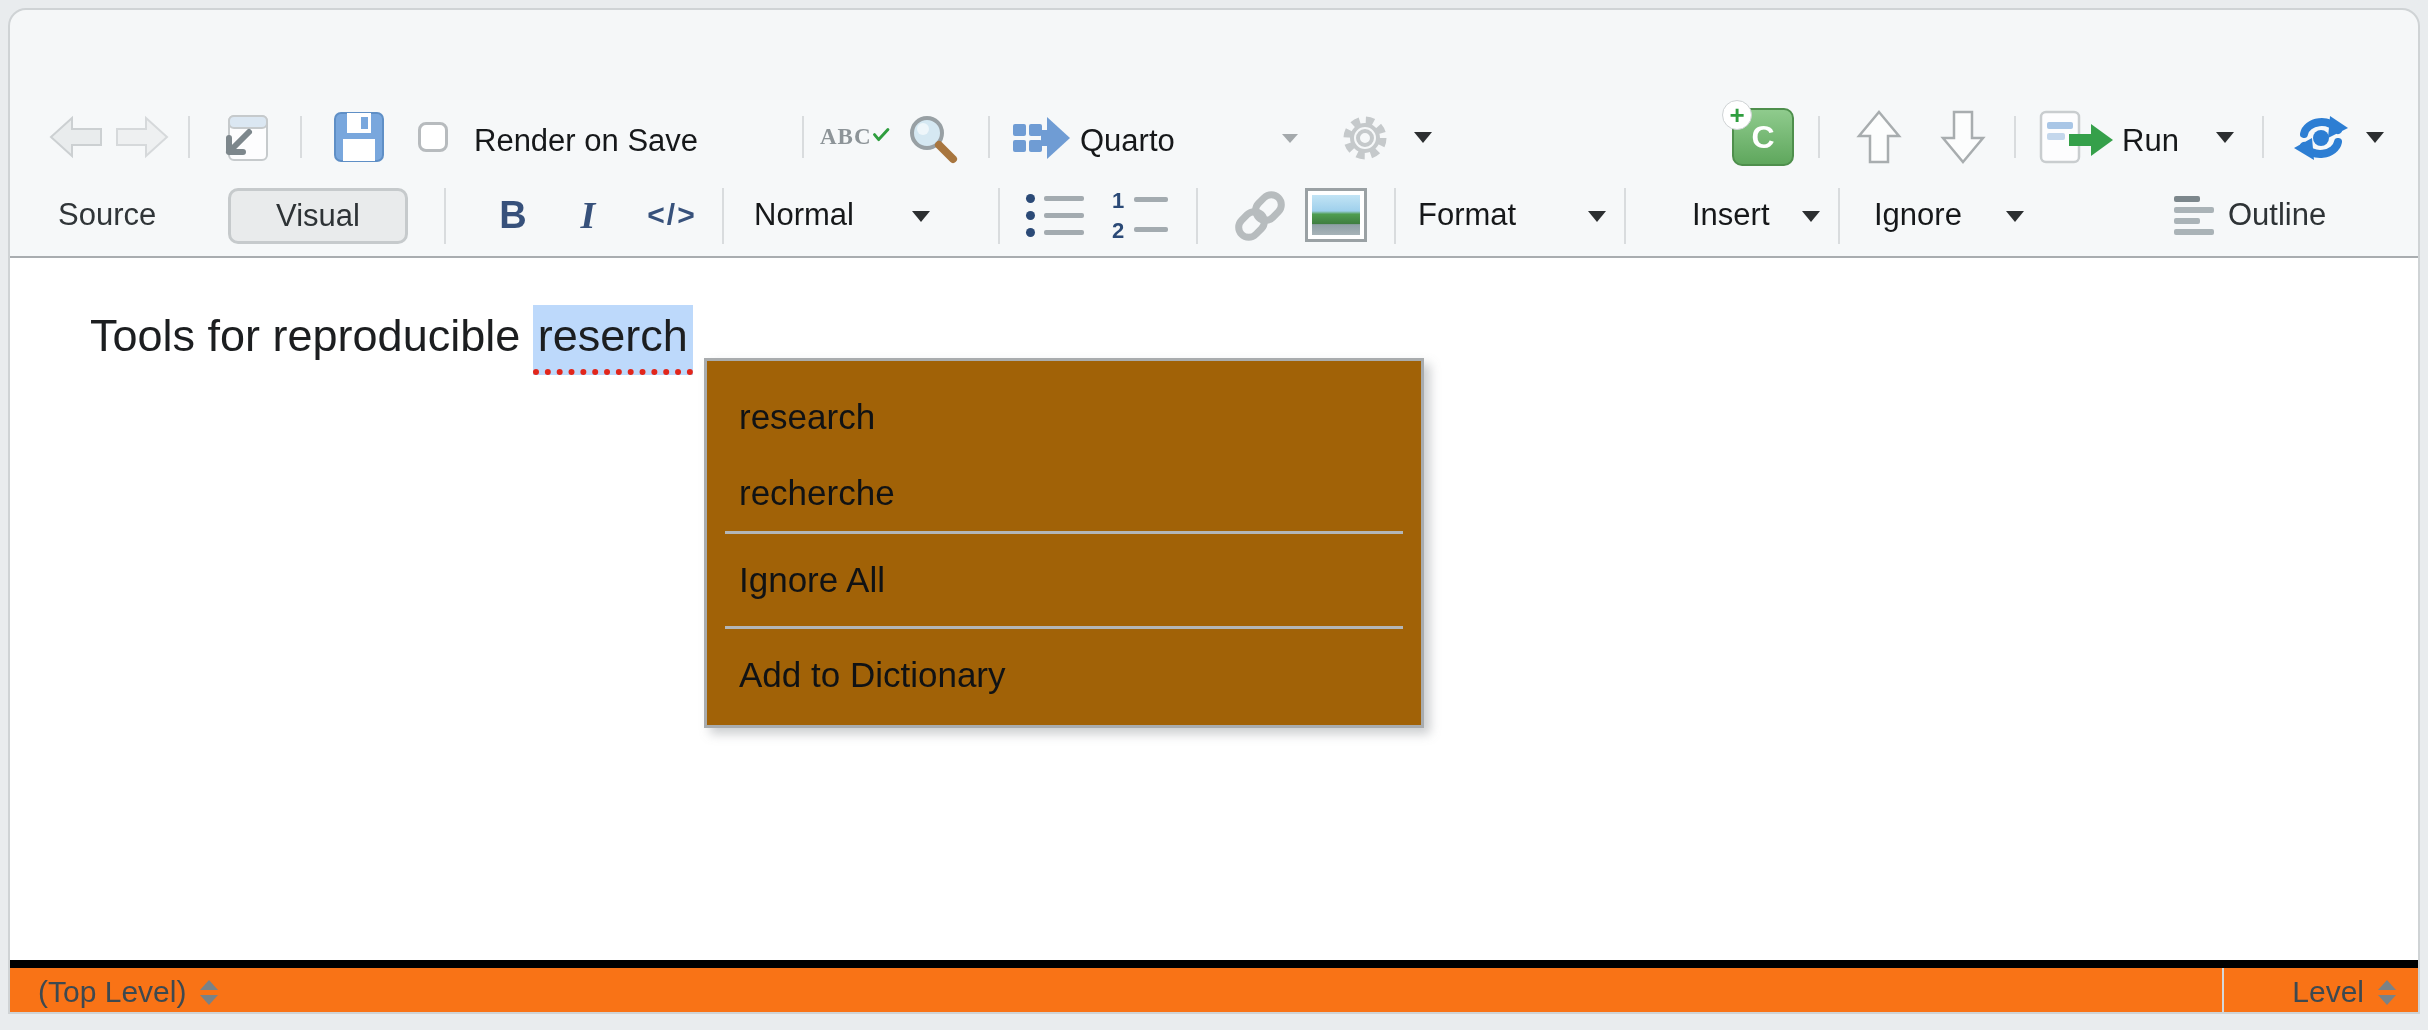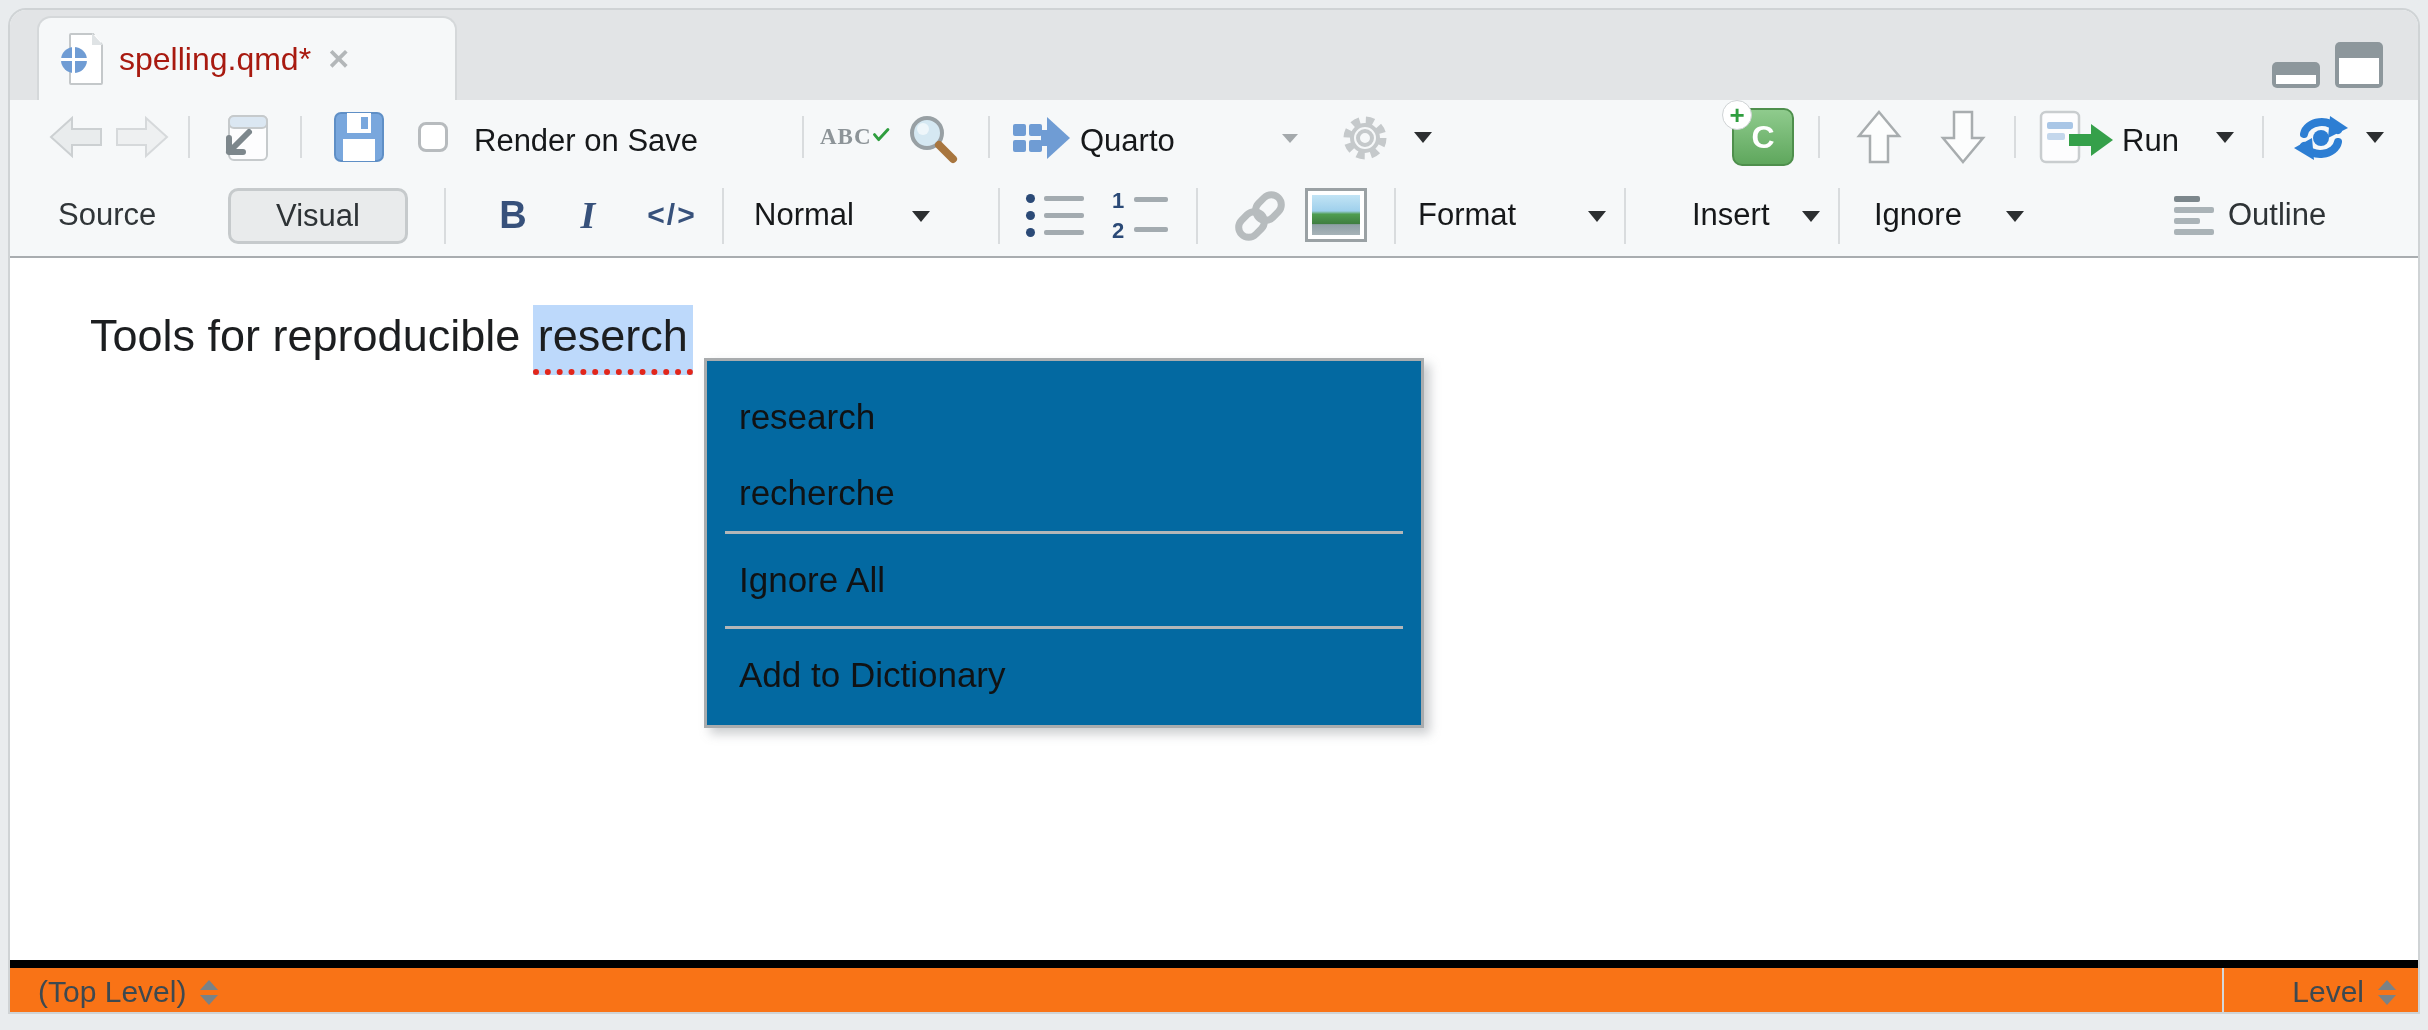--- a/index.html
+++ b/index.html
@@ -59,56 +59,39 @@
   .fmt-code { font-size:30px; font-weight:bold; color:#37517b; letter-spacing:2px; }
   .listline { position:absolute; height:5px; background:#a3abb0; border-radius:2px; }
   .listdot { position:absolute; width:9px; height:9px; border-radius:50%; background:#2b4a77; }
   .listnum { position:absolute; font-size:22px; font-weight:bold; color:#2b4a77; line-height:1; }
   .outline-bar { position:absolute; height:6px; border-radius:2px; }
   
   .editor { position:absolute; left:0; top:248px; width:100%; height:702px; background:#ffffff; }
   .editor-par { position:absolute; left:80px; top:52px; font-size:45px; color:#1c1e20; white-space:nowrap; }
   .missp { background:#bdd9fb; padding:5px 5px 8px 5px; border-bottom:6px dotted #e2261b; }
   
-  .ctx-menu { position:absolute; left:694px; top:348px; width:720px; background:#0369a1;
+  .ctx-menu { position:absolute; left:694px; top:348px; width:720px; background:#a16207;
     border:3px solid #a9acae; box-shadow:6px 6px 10px rgba(110,115,120,.35);
     padding:18px 0 4px 0; }
   .ctx-item { height:76px; display:flex; align-items:center; padding-left:32px; font-size:35px; color:#101214; }
   .ctx-item.action { height:92px; }
   .ctx-sep { height:3px; background:#b3b6b8; margin:0 18px; }
   
   .statusbar { position:absolute; left:0; top:950px; width:100%; height:56px; background:#f97316; border-top:8px solid #000000; display:flex; align-items:center; }
   .status-left { display:flex; align-items:center; padding-left:28px; font-size:30px; color:#3d4950; }
   .status-right { position:absolute; right:0; top:0; height:100%; width:196px; border-left:2px solid #d5d8d9; display:flex; align-items:center; justify-content:flex-end; padding-right:22px; font-size:30px; color:#3d4950; }
   .sort-icon { display:inline-flex; flex-direction:column; margin-left:14px; gap:5px; }
   .sort-icon .up { width:0; height:0; border-left:9px solid transparent; border-right:9px solid transparent; border-bottom:10px solid #7a8287; }
   .sort-icon .dn { width:0; height:0; border-left:9px solid transparent; border-right:9px solid transparent; border-top:10px solid #7a8287; }
 </style>
 </head>
 <body>
 
 <div id="window">
 
-  <div class="tabbar">
-    <div class="tab">
-      <div class="doc-icon">
-        <div class="doc-page"></div>
-          <div class="doc-fold"></div>
-          <div class="doc-globe"></div>
-      </div>
-      <span class="tab-title">spelling.qmd*</span>
-      <span class="tab-close">✕</span>
-    </div>
-    <div class="win-ctrl" style="left:2262px; top:52px; width:48px; height:26px;">
-      <div class="pane" style="left:4px; bottom:4px; width:40px; height:9px;"></div>
-    </div>
-    <div class="win-ctrl" style="left:2325px; top:32px; width:48px; height:46px;">
-      <div class="pane" style="left:4px; bottom:4px; width:40px; height:26px;"></div>
-    </div>
-  </div>
 
   <div class="toolbar1">
     <div class="tb-item" style="left:34px; top:12px; width:64px; height:50px;">
       <svg width="58" height="46" viewBox="0 0 58 46">
           <path d="M25 4 L4 23 L25 42 L25 31 L54 31 L54 15 L25 15 Z" fill="#e9eced" stroke="#ccd0d2" stroke-width="2"></path>
         </svg>
     </div>
     <div class="tb-item" style="left:100px; top:12px; width:64px; height:50px;">
       <svg width="58" height="46" viewBox="0 0 58 46">
           <path d="M33 4 L54 23 L33 42 L33 31 L4 31 L4 15 L33 15 Z" fill="#eef0f1" stroke="#d6d9db" stroke-width="2"></path>

